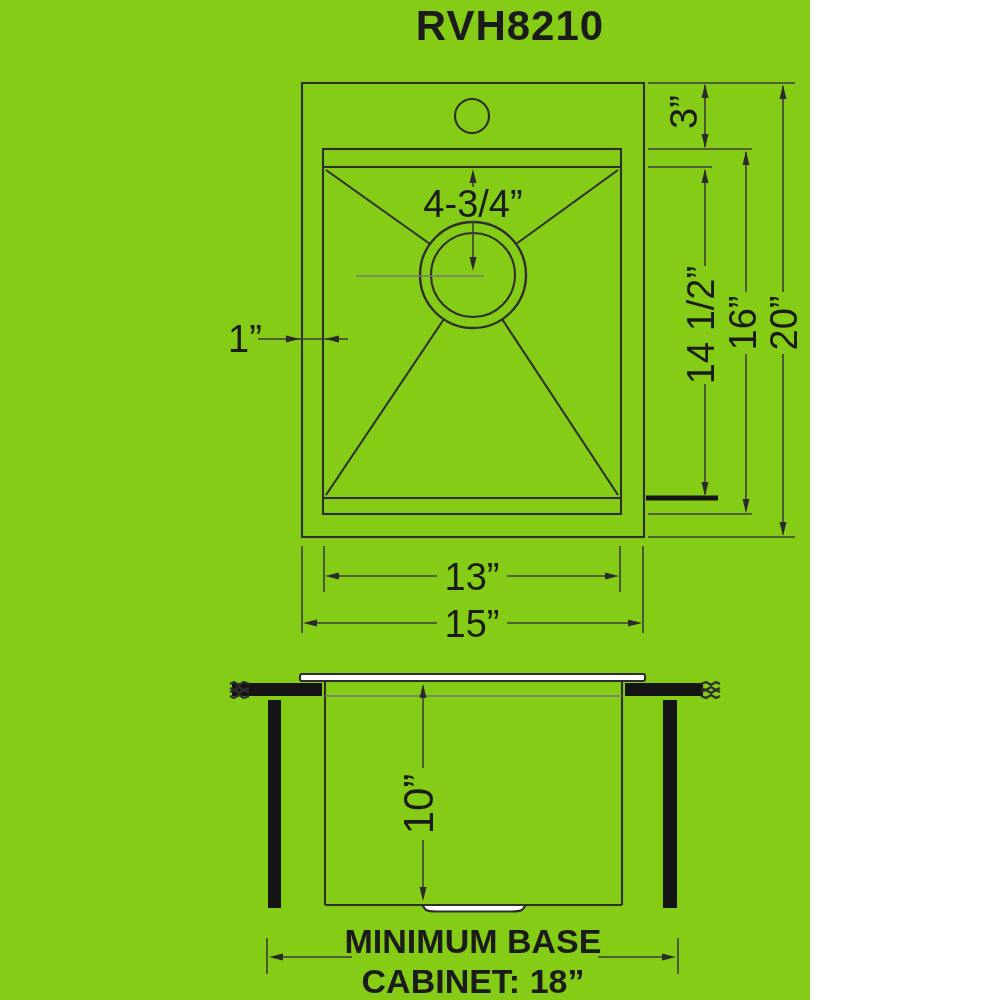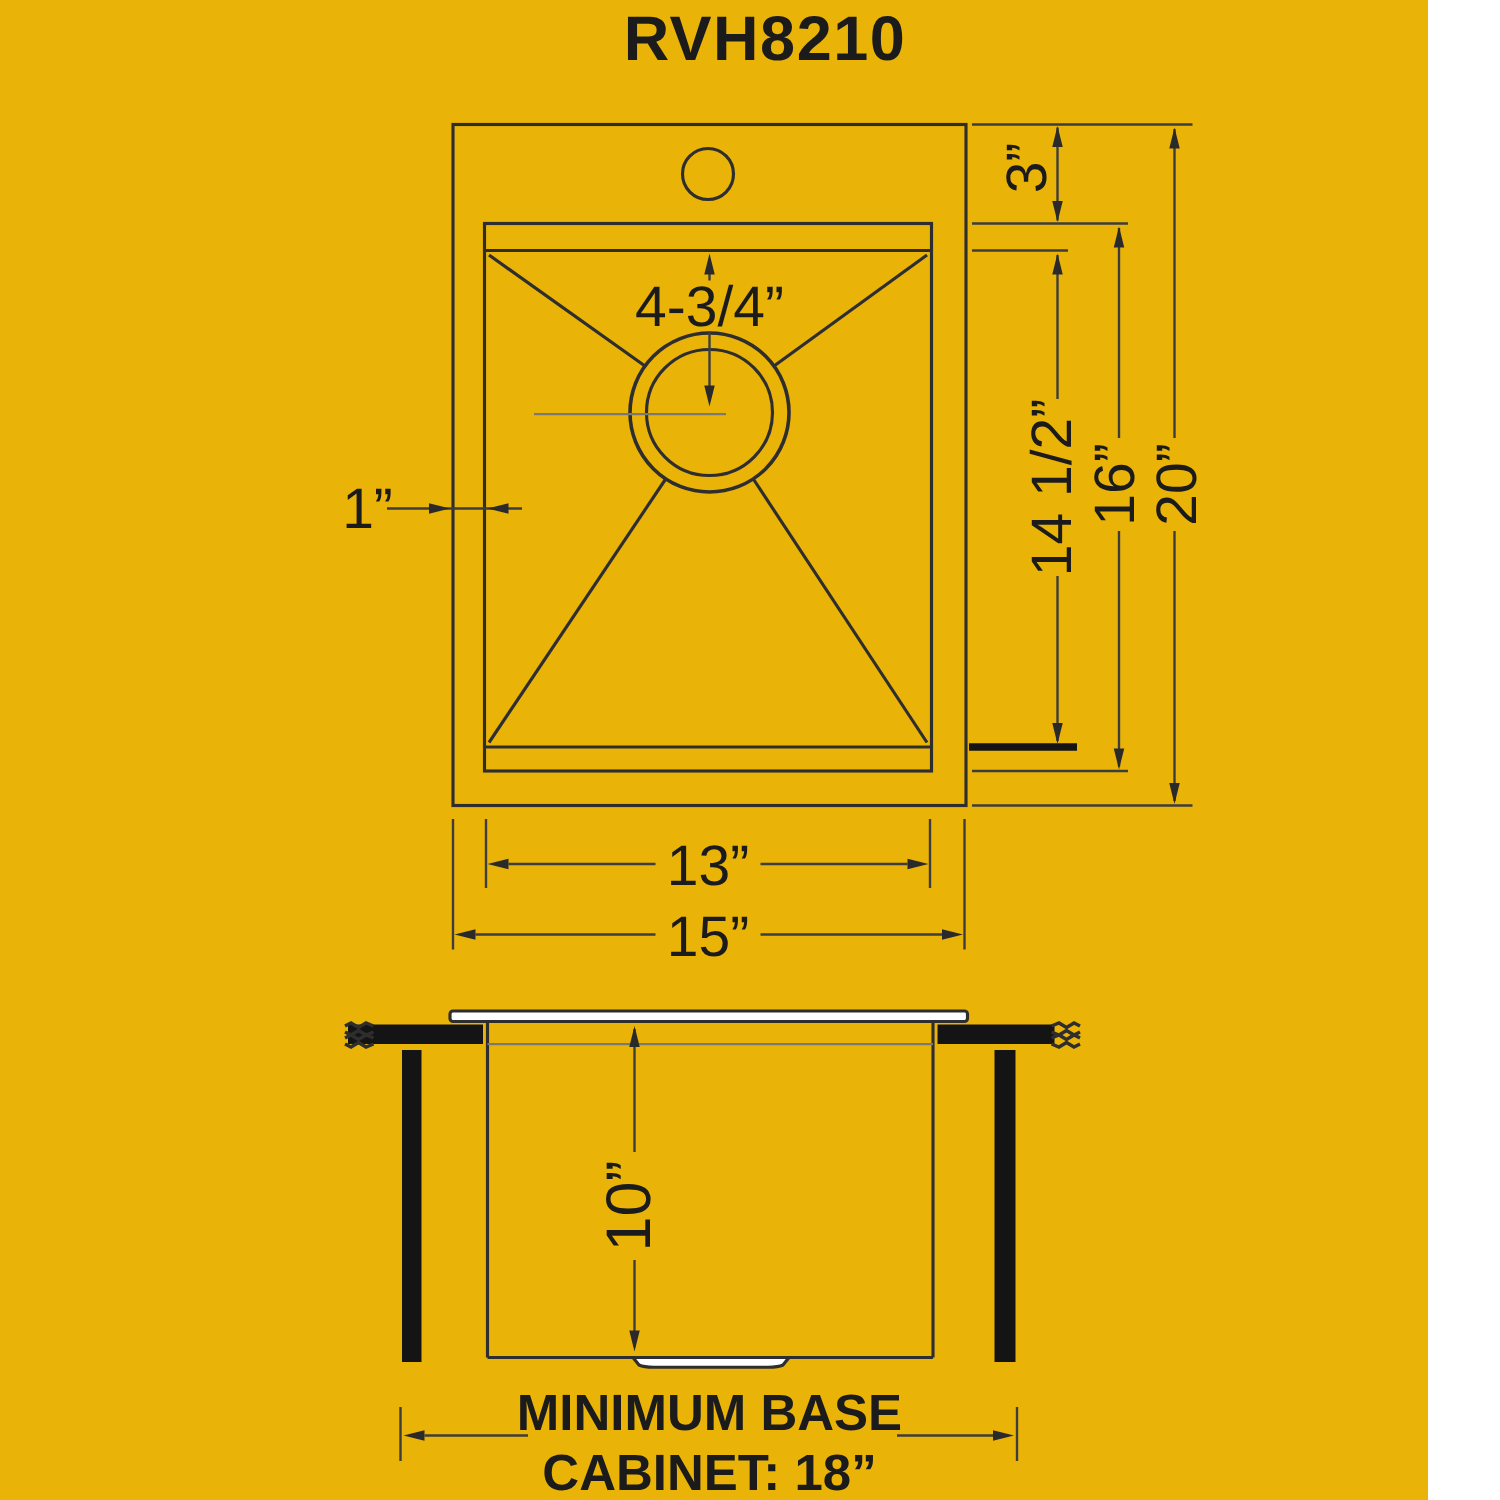--- a/index.html
+++ b/index.html
@@ -1,16 +1,16 @@
 <!DOCTYPE html>
 <html><head>
 <meta charset="utf-8">
 <style>
   html,body{margin:0;padding:0;background:#ffffff;}
-  .page{position:relative;width:952px;height:1000px;background:#eab308;overflow:hidden;
+  .page{position:relative;width:810px;height:1000px;background:#84cc16;overflow:hidden;
         font-family:"Liberation Sans","DejaVu Sans",sans-serif;}
   svg{position:absolute;left:0;top:0;}
   text{fill:#1b1b1b;}
   .obj{stroke:#2e2e2e;stroke-width:2.1;fill:none;}
   .objthin{stroke:#787878;stroke-width:1.5;fill:none;}
   .dim{stroke:#3d3d3d;stroke-width:1.6;fill:none;}
   .thick{stroke:#141414;stroke-width:5;fill:none;}
   .solid{fill:#141414;stroke:none;}
   .arrow{fill:#2a2a2a;stroke:none;}
   .lbl{font-size:38px;}

